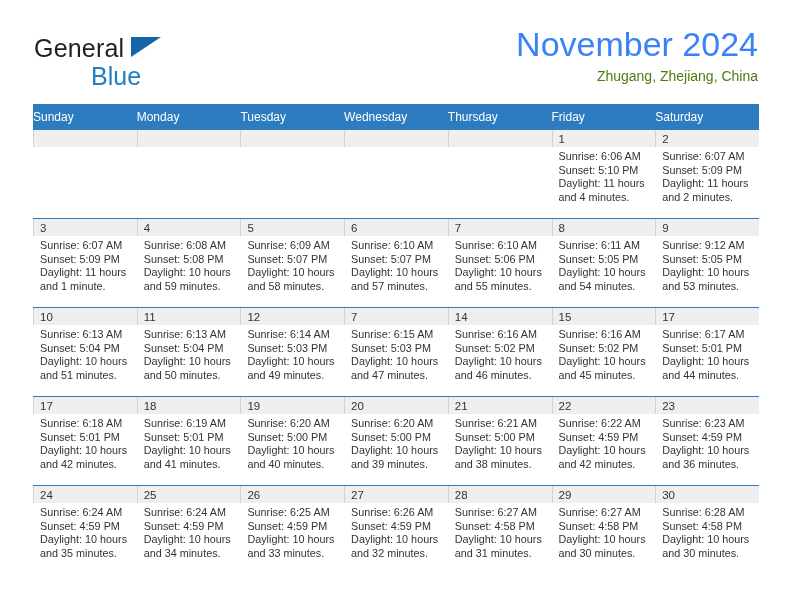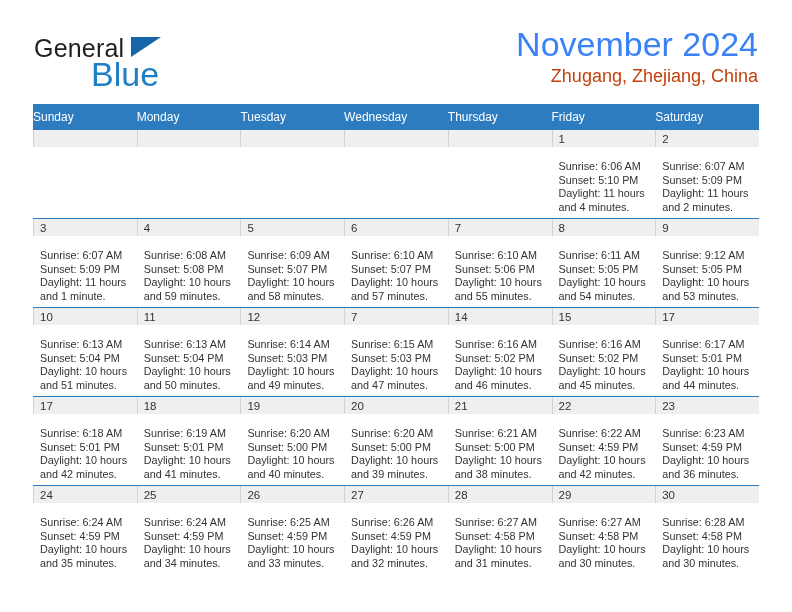--- a/index.html
+++ b/index.html
@@ -41,22 +41,22 @@
     left: 0;
     top: 0;
     font-size: 25px;
     letter-spacing: 0.2px;
     color: #231f20;
     font-family: "Liberation Sans", sans-serif;
   }
   .brand-blue {
     position: absolute;
     left: 57px;
-    top: 21px;
-    font-size: 34px;
+    top: 28px;
+    font-size: 25px;
     color: #1f7ec4;
     font-family: "Liberation Sans", sans-serif;
   }
   .brand-triangle {
     position: absolute;
     left: 97px;
     top: 3px;
     width: 0;
     height: 0;
     border-left: 30px solid #1565a8;
@@ -70,22 +70,22 @@
     text-align: right;
   }
   .cal-title {
     font-size: 34px;
     color: #3b82f6;
     font-weight: normal;
     line-height: 32px;
     white-space: nowrap;
   }
   .cal-subtitle {
-    font-size: 18px;
-    color: #c2410c;
+    font-size: 14px;
+    color: #4d7c0f;
     line-height: 20px;
     margin-top: 6px;
     white-space: nowrap;
   }
 
   
   .calendar {
     position: absolute;
     left: 33px;
     top: 104px;
@@ -127,21 +127,21 @@
     height: 17px;
     box-sizing: border-box;
     border-left: 1px solid #d2d2d2;
     padding: 1px 0 0 6px;
     font-size: 11.5px;
     color: #333333;
     line-height: 16px;
     overflow: hidden;
   }
   .cell-body {
-    padding: 13px 5px 0 6px;
+    padding: 3px 5px 0 6px;
     border-left: 1px solid #ffffff;
   }
   .cell-line {
     font-size: 10.8px;
     line-height: 13.5px;
     color: #333333;
     white-space: nowrap;
   }
   td.empty .daynum-strip {
     color: transparent;

